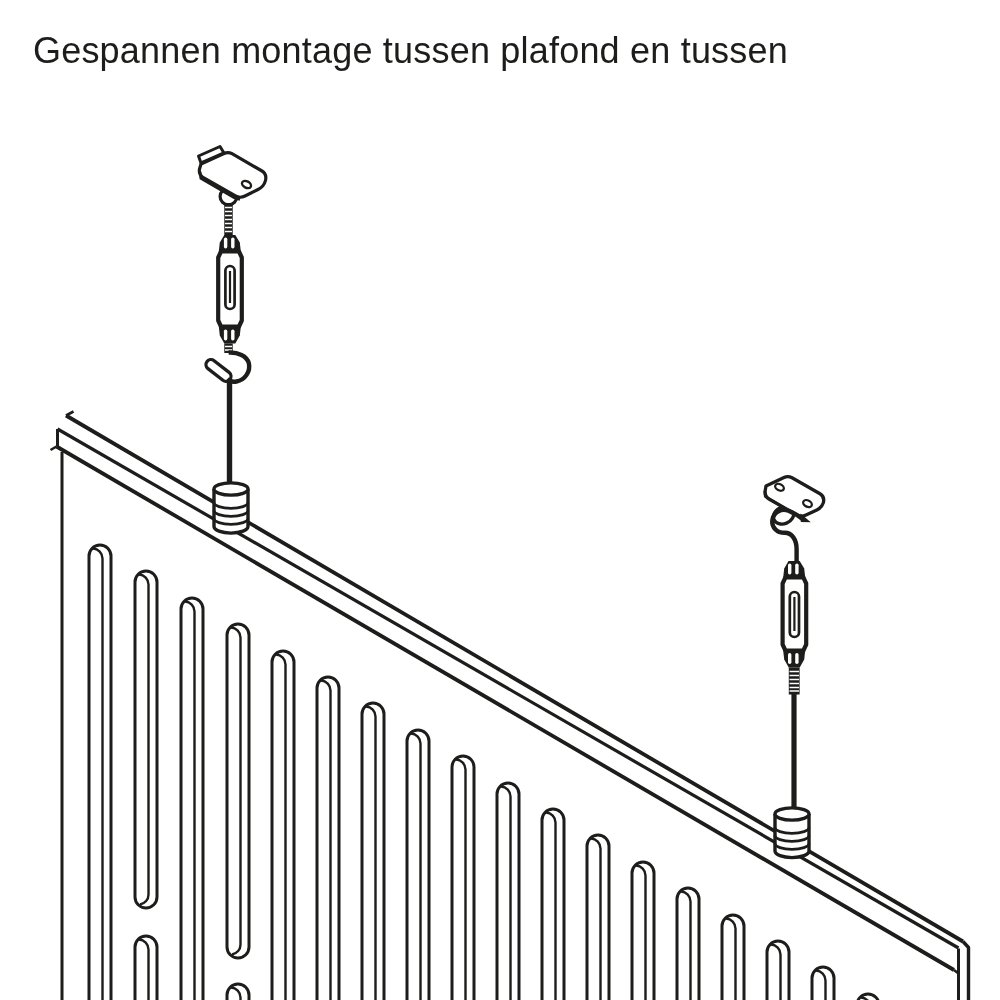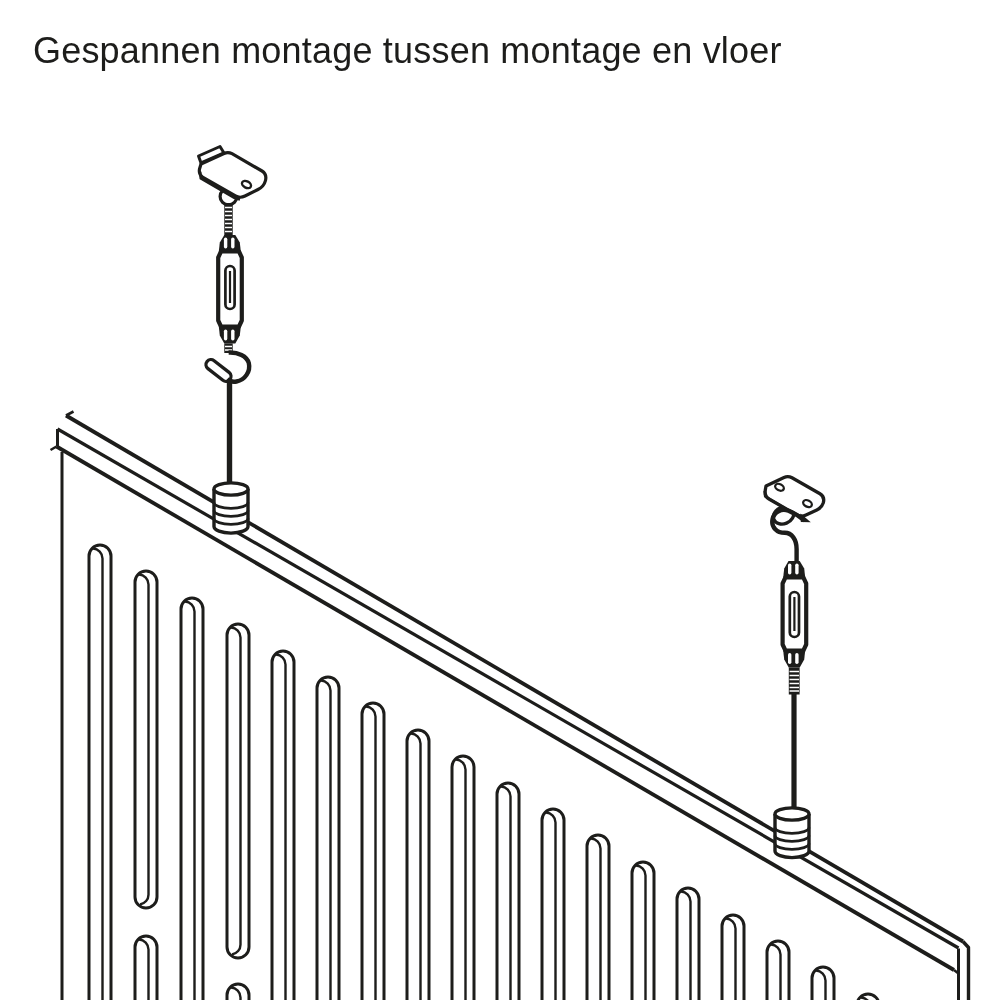--- a/index.html
+++ b/index.html
@@ -25,21 +25,21 @@
     vector-effect:non-scaling-stroke;
   }
   .stroke{fill:none;stroke:currentColor;stroke-linecap:butt;stroke-linejoin:round;}
   .fillwhite{fill:var(--bg);stroke:currentColor;stroke-linejoin:round;}
   .filldark{fill:currentColor;stroke:none;}
   .whiteline{stroke:var(--bg);fill:none;}
 </style>
 </head>
 <body>
 
-<div class="page-title">Gespannen montage tussen montage en vloer</div>
+<div class="page-title">Gespannen montage tussen plafond en tussen</div>
 
 <svg width="1000" height="1000" viewBox="0 0 1000 1000" aria-hidden="true">
 
   <g>
     <path class="stroke" stroke-width="3.8" d="M66 415.5 L963 941.5"></path>
     <path class="stroke" stroke-width="2.6" d="M66 415.5 L73.5 411.5"></path>
     <path class="stroke" stroke-width="3.2" d="M57.5 429 L958.5 948"></path>
     <path class="stroke" stroke-width="3" d="M57.5 429 L57.5 446.5"></path>
     <path class="stroke" stroke-width="3.8" d="M56.5 446.5 L954 970"></path>
     <path class="stroke" stroke-width="2.6" d="M56.5 446.5 L50.5 450"></path>

